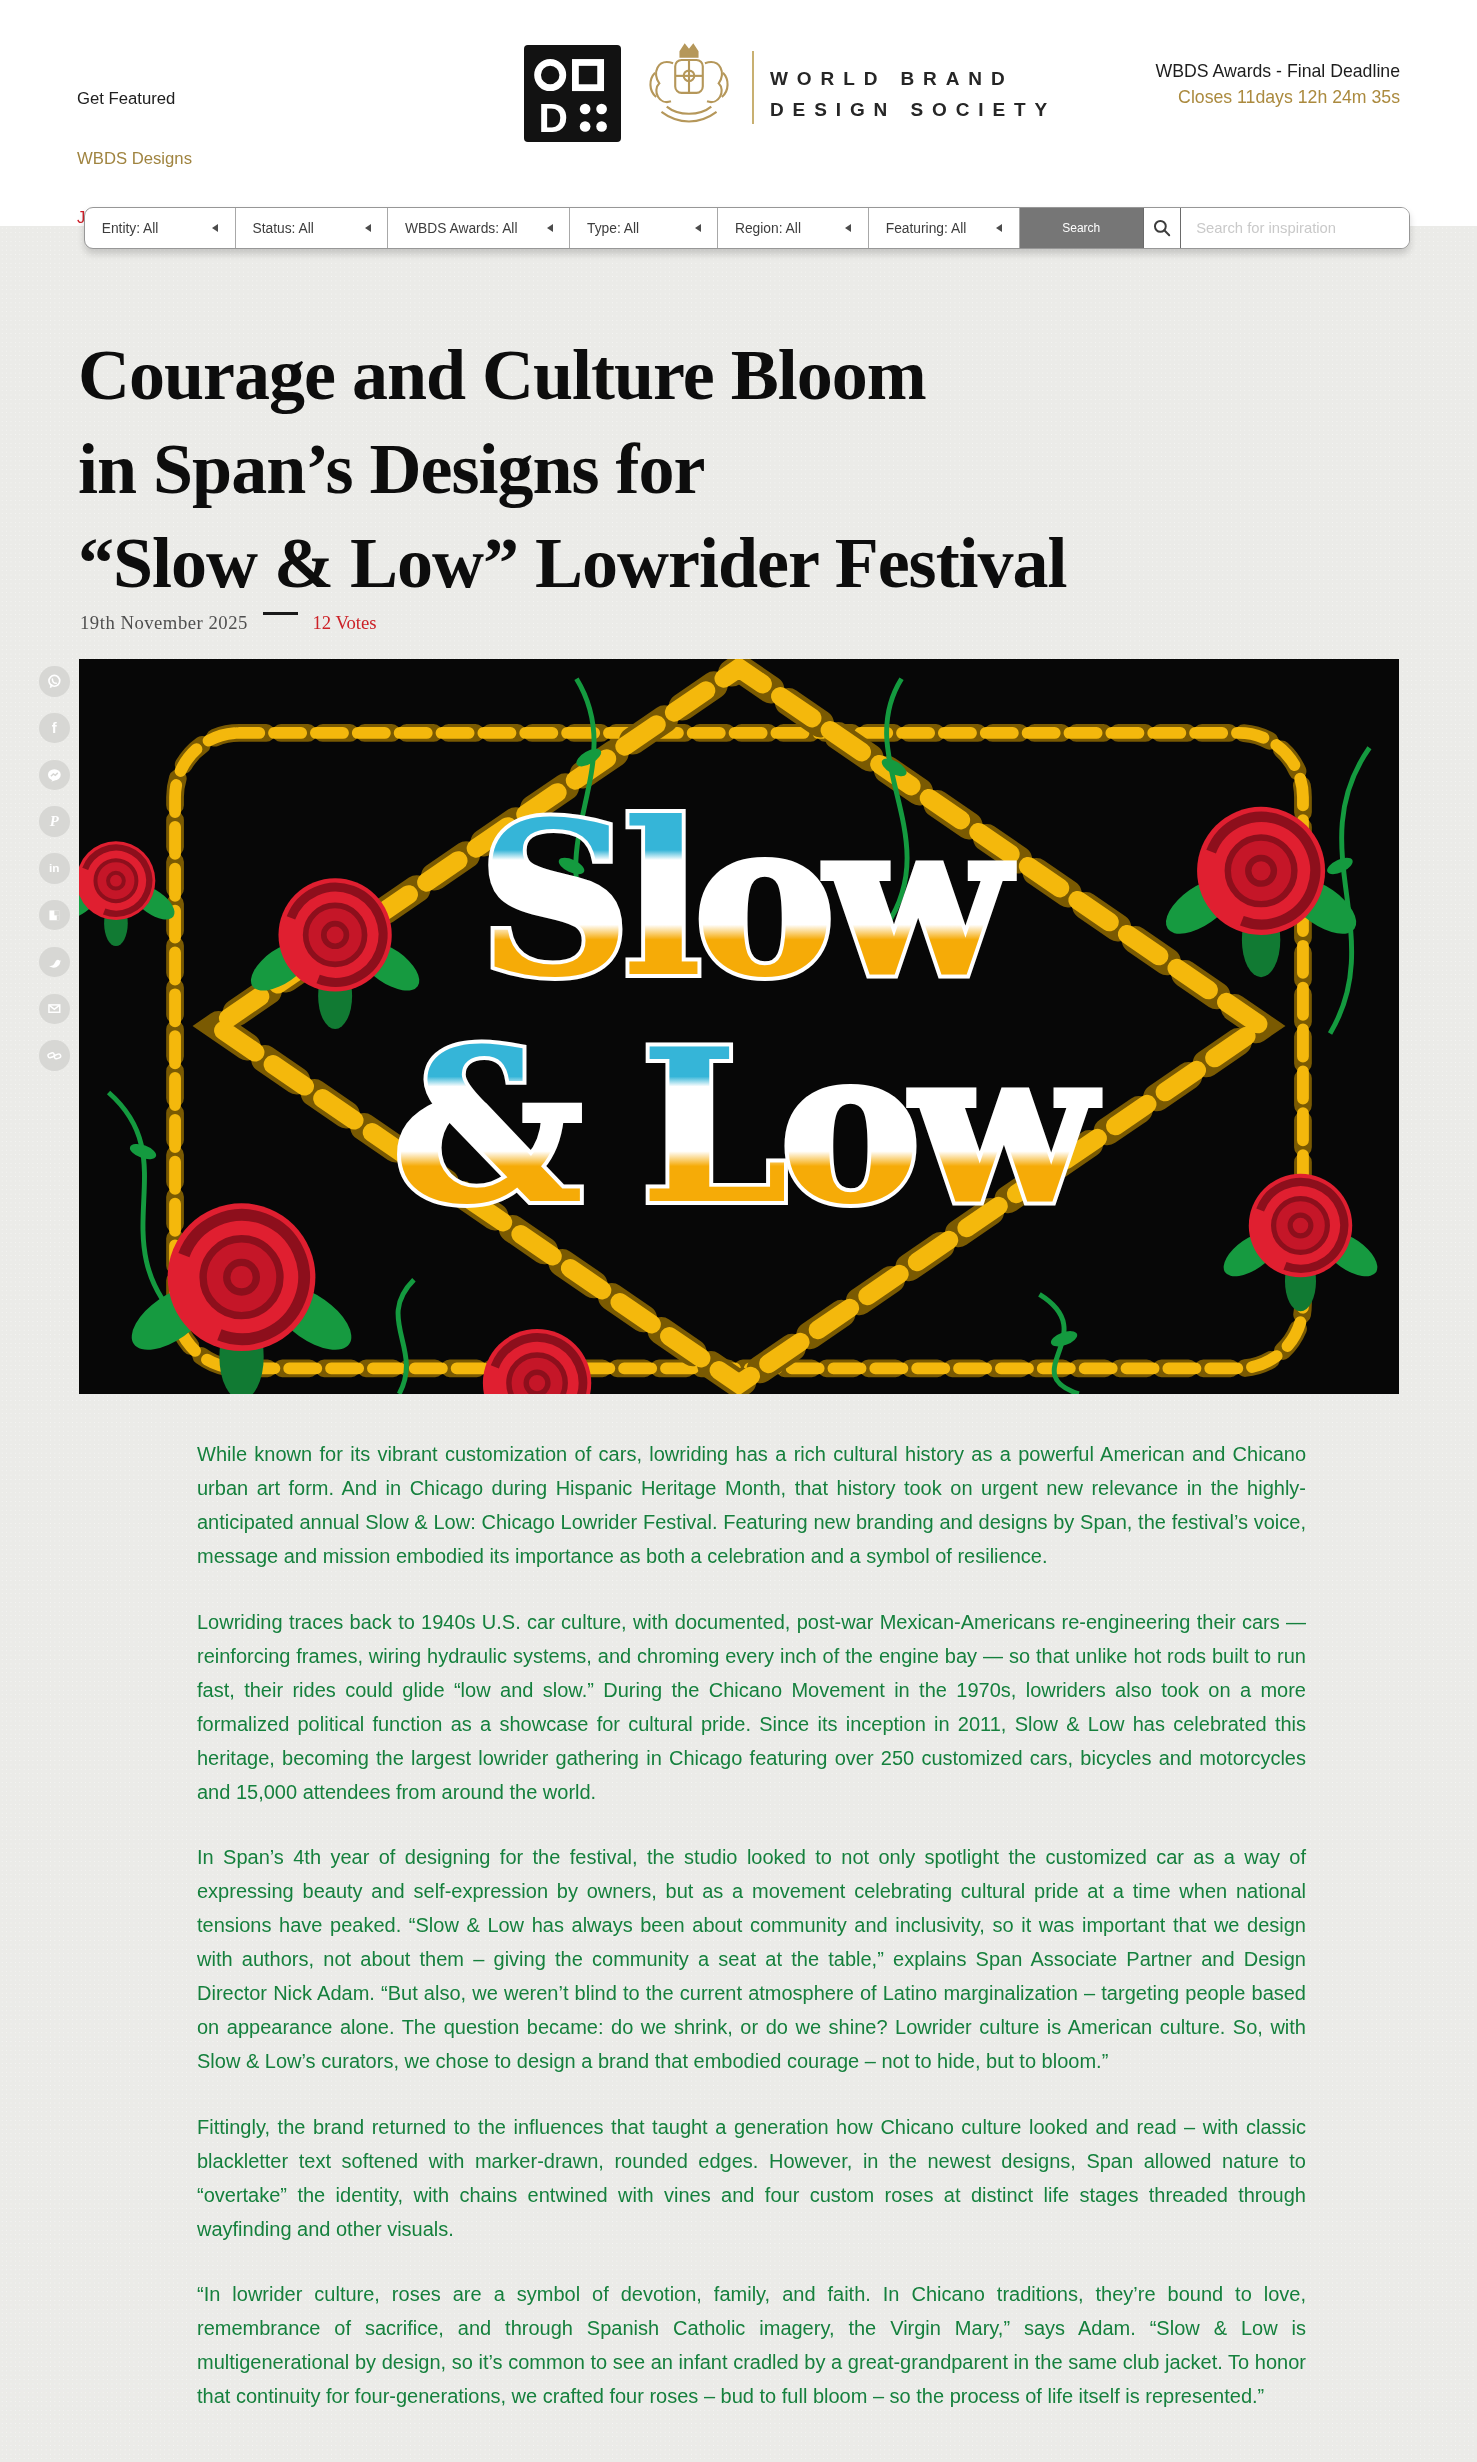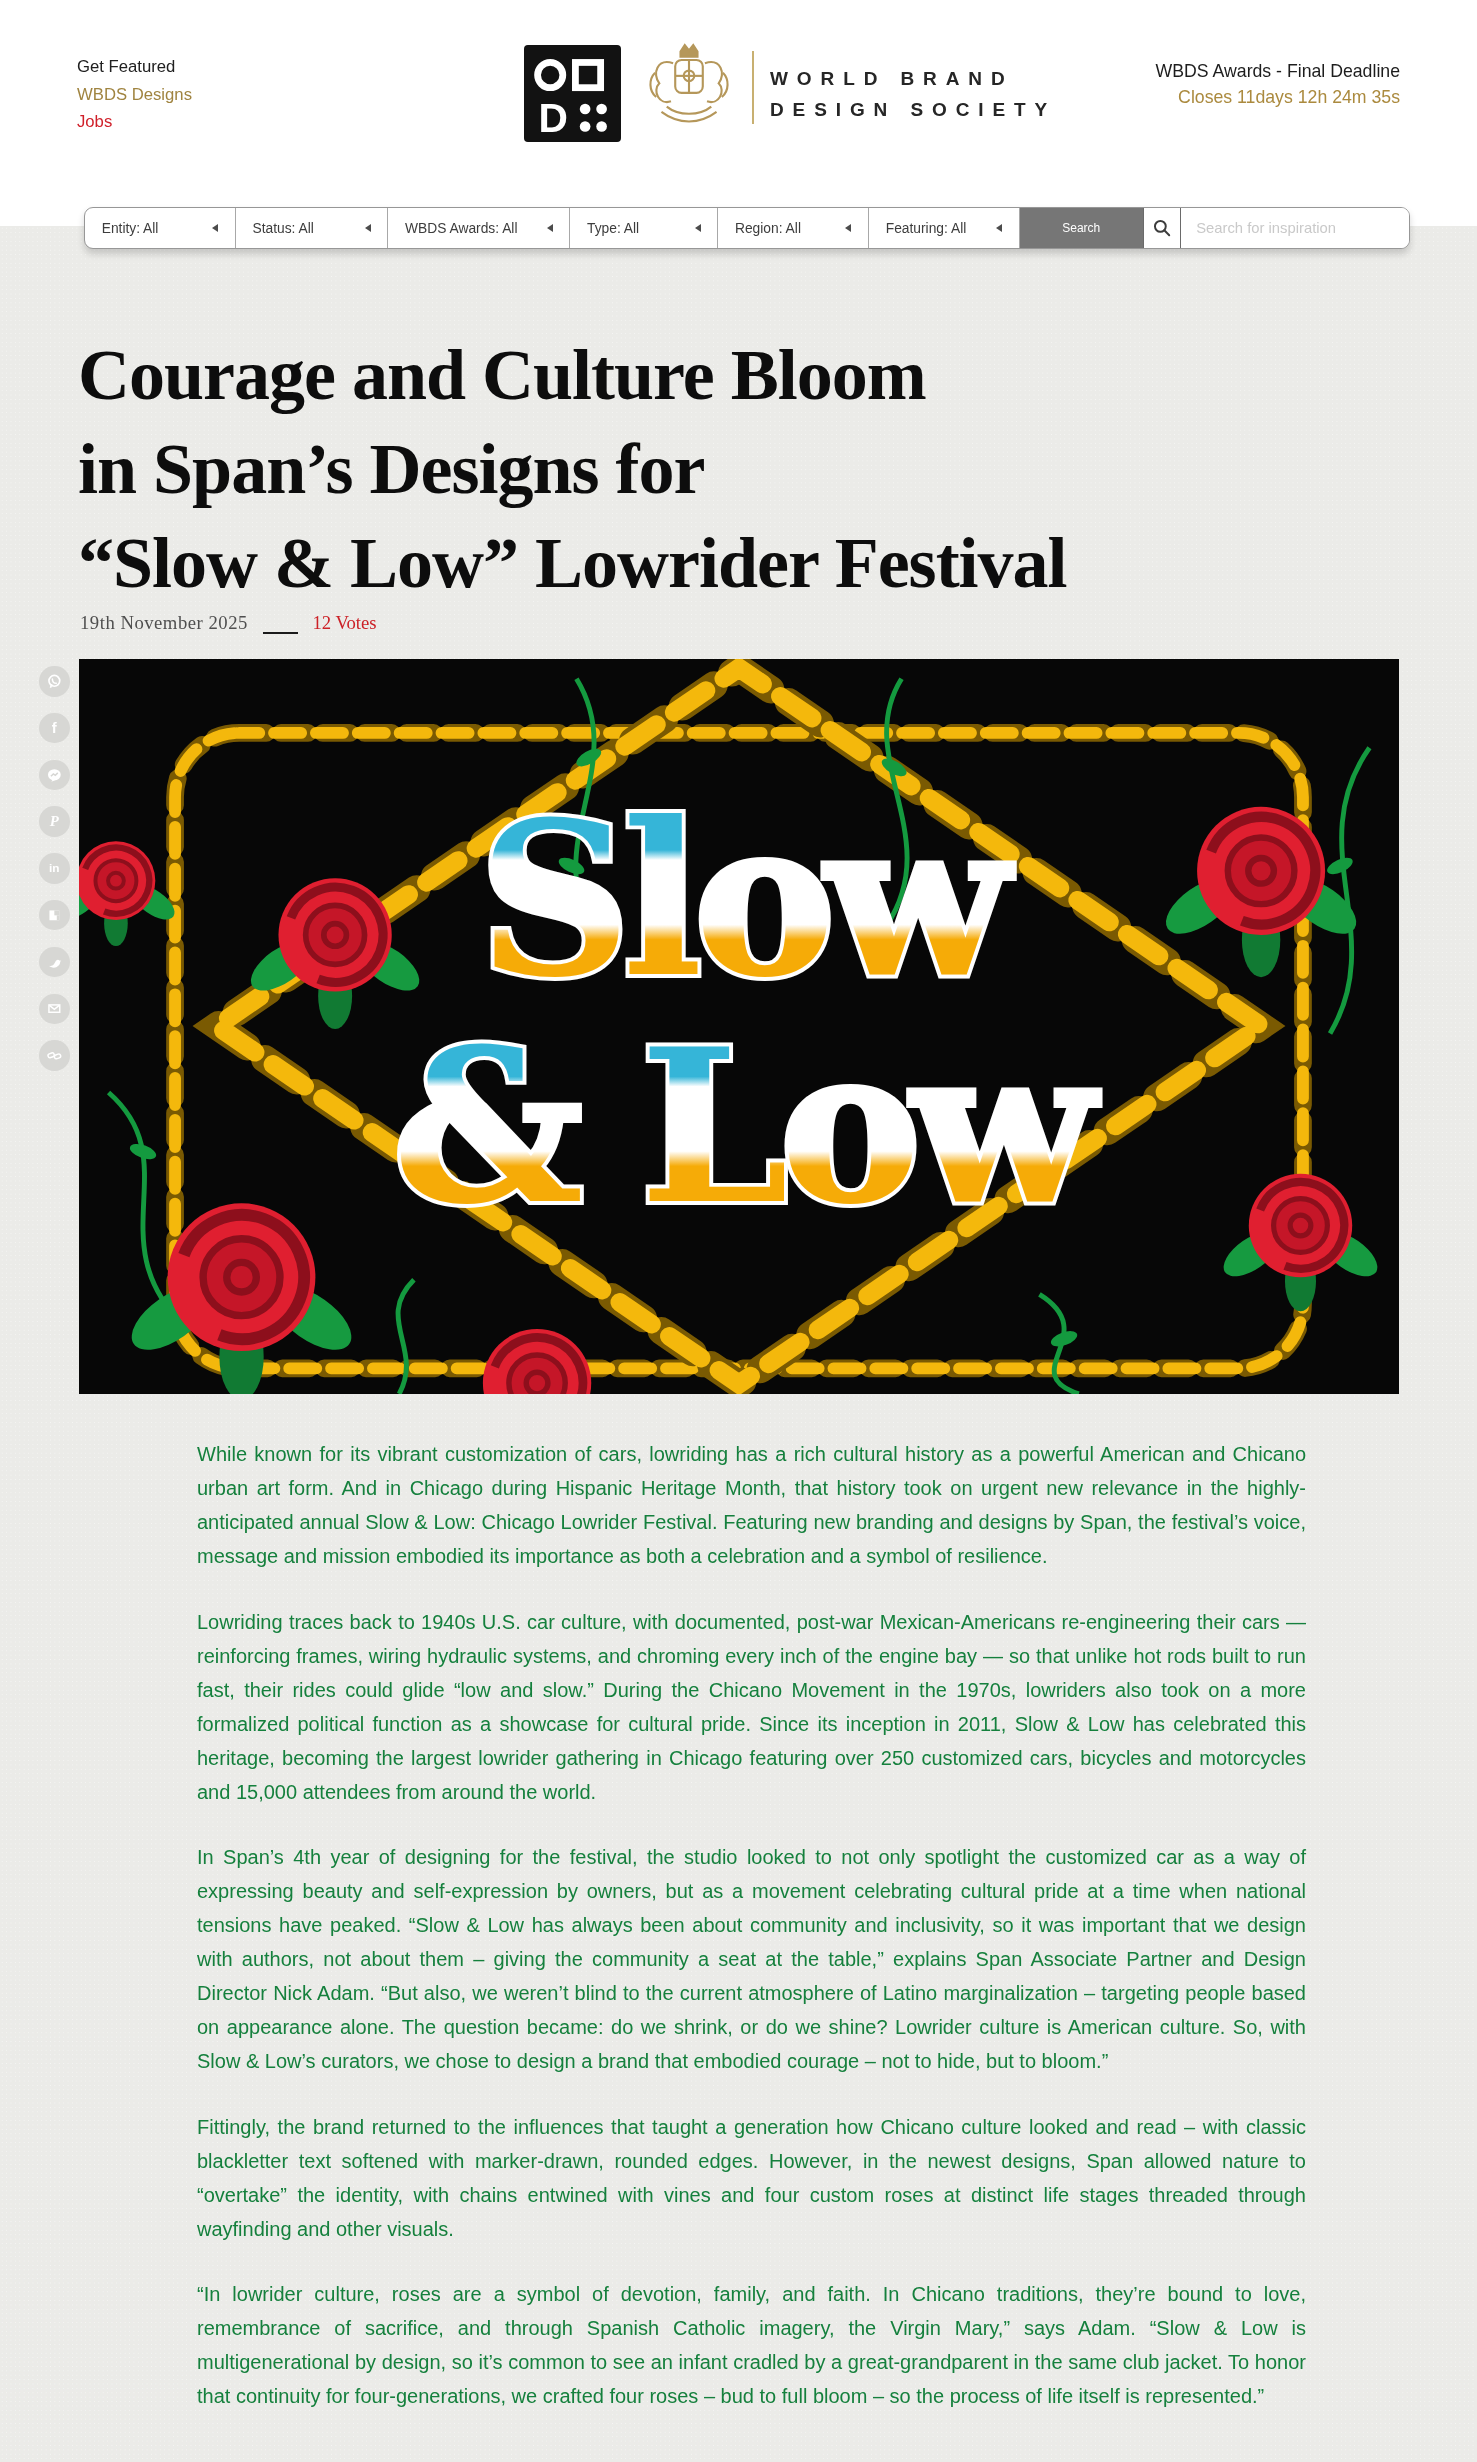--- a/index.html
+++ b/index.html
@@ -5,21 +5,21 @@
   html,body{margin:0;padding:0;}
   #page{position:relative;width:1477px;height:3447px;background:#ffffff;overflow:hidden;
         font-family:"Liberation Sans",sans-serif;color:#2e2e2e;}
   .graybg{position:absolute;left:0;top:226px;right:0;bottom:0;background-color:#ebebe8;
         background-image:radial-gradient(rgba(255,255,255,.55) 0.6px, transparent 0.8px);
         background-size:4.4px 4.4px;}
   
   header{position:absolute;left:0;top:0;width:1477px;height:226px;background:#fff;}
   .top-links{position:absolute;left:77px;top:58px;display:flex;flex-direction:column;gap:8.9px;
         font-size:16.7px;line-height:18.7px;}
-  .top-links .lnk{cursor:pointer;}
+  .top-links .lnk{cursor:pointer;margin-top:32px;}
   .lnk-featured{color:#202020;}
   .lnk-awards{color:#a08440;}
   .lnk-jobs{color:#d0202a;}
   .logo-square{position:absolute;left:524px;top:45px;width:97px;height:97px;background:#121212;border-radius:3.9px;}
   .crest{position:absolute;left:636px;top:41px;width:106px;height:92px;}
   .hdr-divider{position:absolute;left:752px;top:51px;width:1.5px;height:73px;background:#c8b071;}
   .brand{position:absolute;left:770px;top:64px;font-size:19px;letter-spacing:8.9px;font-weight:bold;color:#262626;line-height:30.5px;white-space:nowrap;}
   .deadline{position:absolute;right:77px;top:59px;text-align:right;font-size:17.7px;line-height:25.6px;}
   .deadline .d1{color:#1d1d1d;}
   .deadline .d2{color:#ab8a3e;}
@@ -34,21 +34,21 @@
   .search-btn{width:133px;background:#767676;color:#fff;border:none;font-size:12px;
         font-family:"Liberation Sans",sans-serif;cursor:pointer;}
   .search-icon-cell{width:40px;background:#fff;border-left:1px solid #6a6a6a;border-right:1px solid #6a6a6a;
         display:flex;align-items:center;justify-content:center;cursor:pointer;}
   .search-input{flex:1;border:none;outline:none;font-size:14.8px;padding:0 14.8px;color:#444;
         font-family:"Liberation Sans",sans-serif;}
   .search-input::placeholder{color:#c9c9c9;}
   
   .title{position:absolute;left:78px;top:280px;width:1261px;font-family:"Liberation Serif",serif;
         font-size:72px;line-height:94px;color:#0d0d0d;letter-spacing:-1px;}
-  .meta{position:absolute;left:80px;top:612px;display:flex;align-items:flex-end;font-family:"Liberation Serif",serif;font-size:18.7px;}
+  .meta{position:absolute;left:80px;top:612px;display:flex;align-items:flex-start;font-family:"Liberation Serif",serif;font-size:18.7px;}
   .meta .date{color:#4f4f4f;letter-spacing:0.5px;}
   .meta .dash{width:35px;height:2.5px;background:#1a1a1a;margin:0 14.8px;}
   .meta .votes{color:#cc2127;cursor:pointer;}
   
   .social{position:absolute;left:39px;top:666px;display:flex;flex-direction:column;gap:16.3px;}
   .sicon{width:30.5px;height:30.5px;border-radius:50%;background:#d7d7d4;display:flex;align-items:center;justify-content:center;cursor:pointer;}
   .sicon svg{width:16.7px;height:16.7px;}
   .sicon .glyph{color:#fff;font-weight:bold;font-size:14.8px;font-family:"Liberation Sans",sans-serif;}
   
   .hero{position:absolute;left:79px;top:659px;width:1320px;height:735px;margin:0;background:#070707;}

